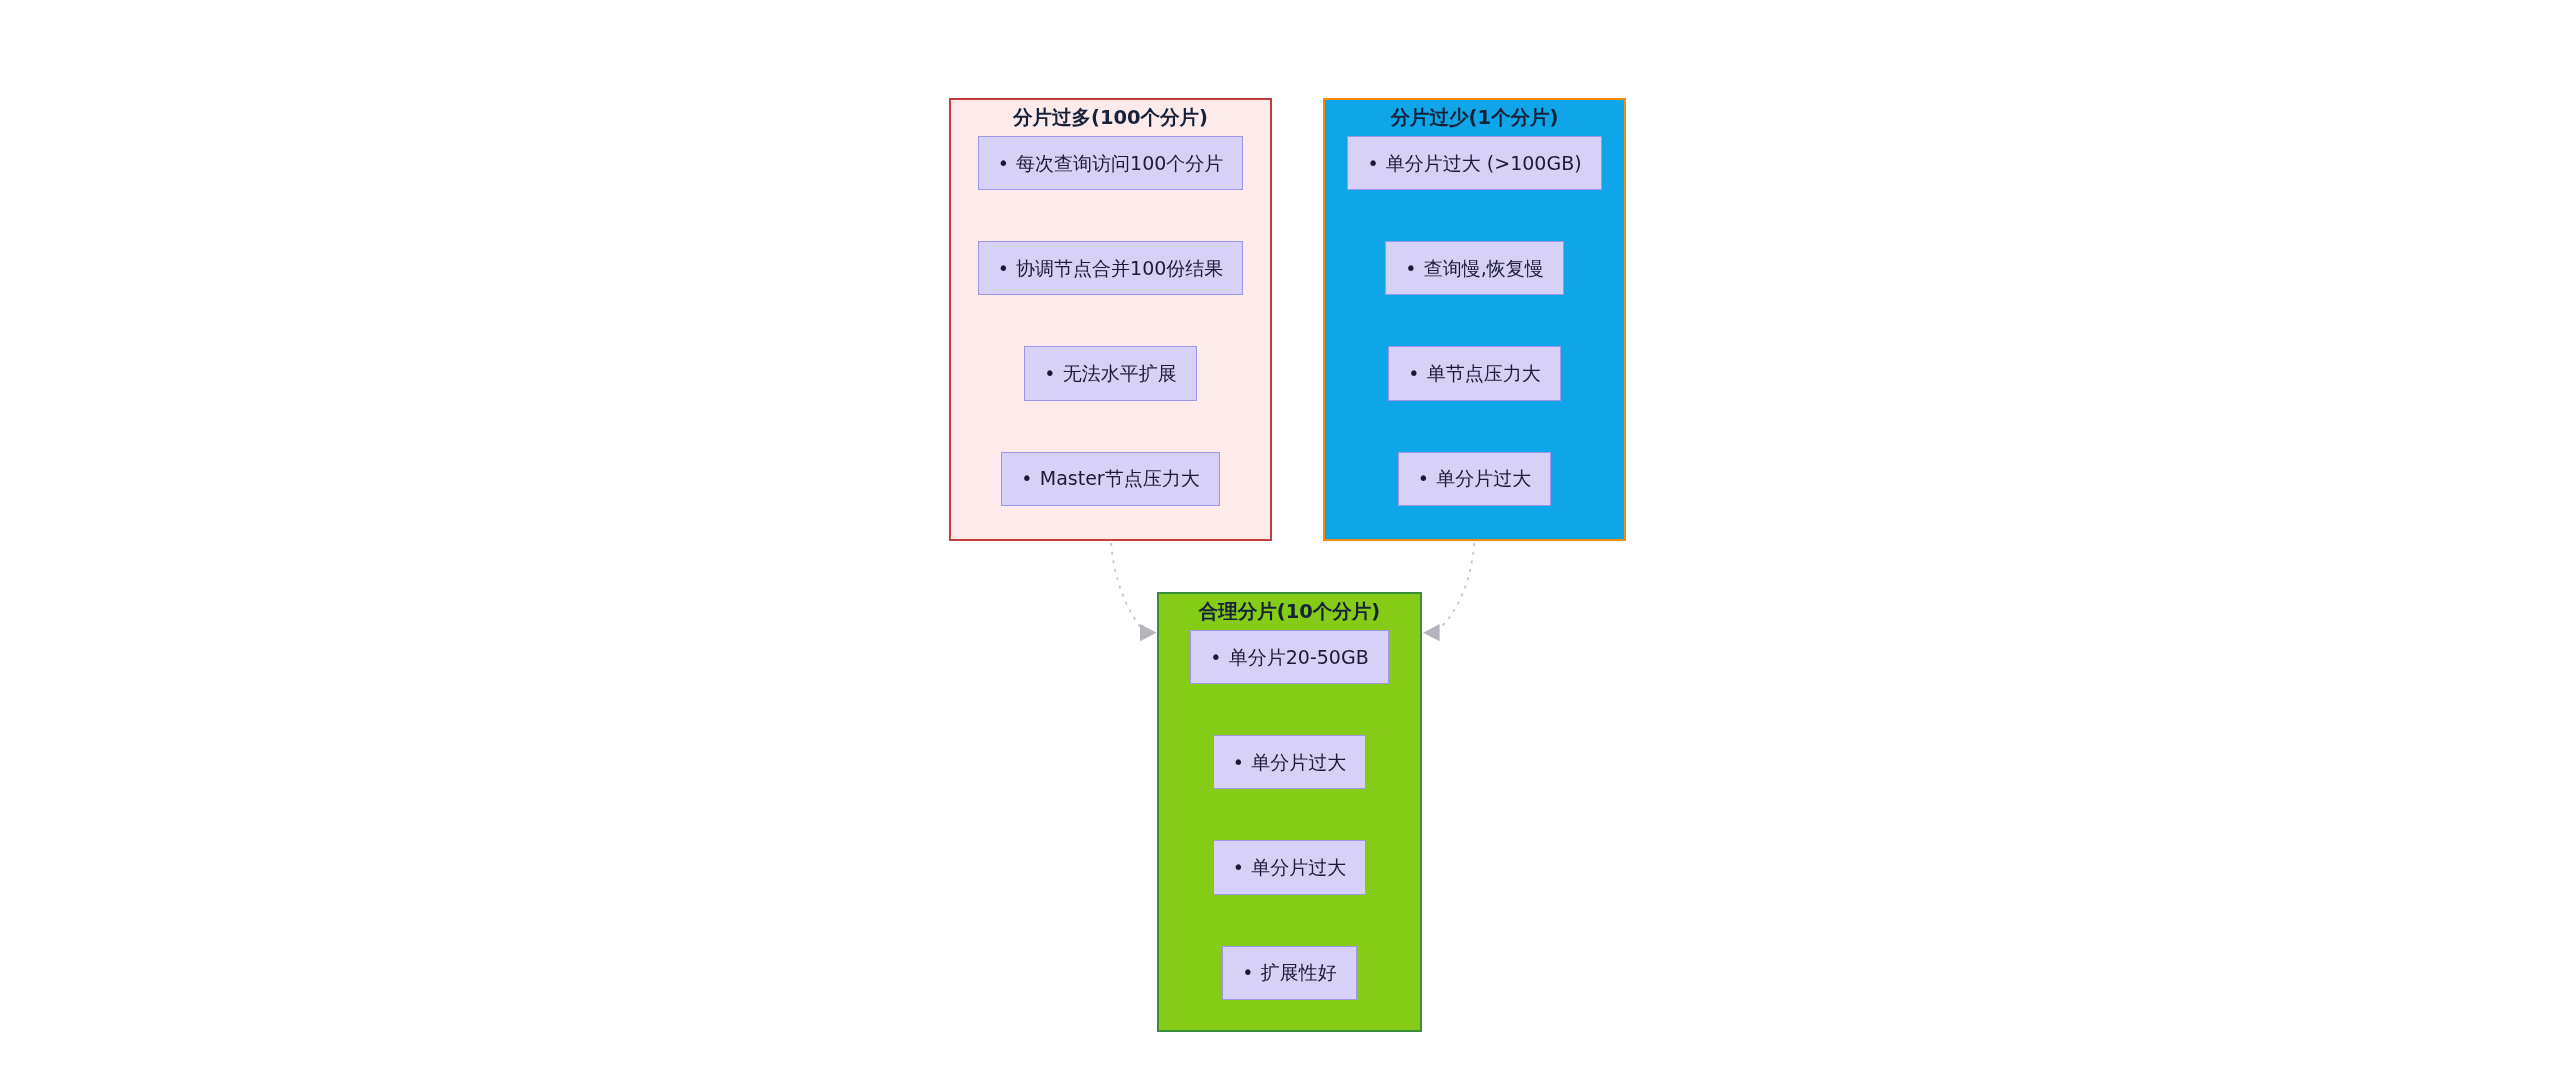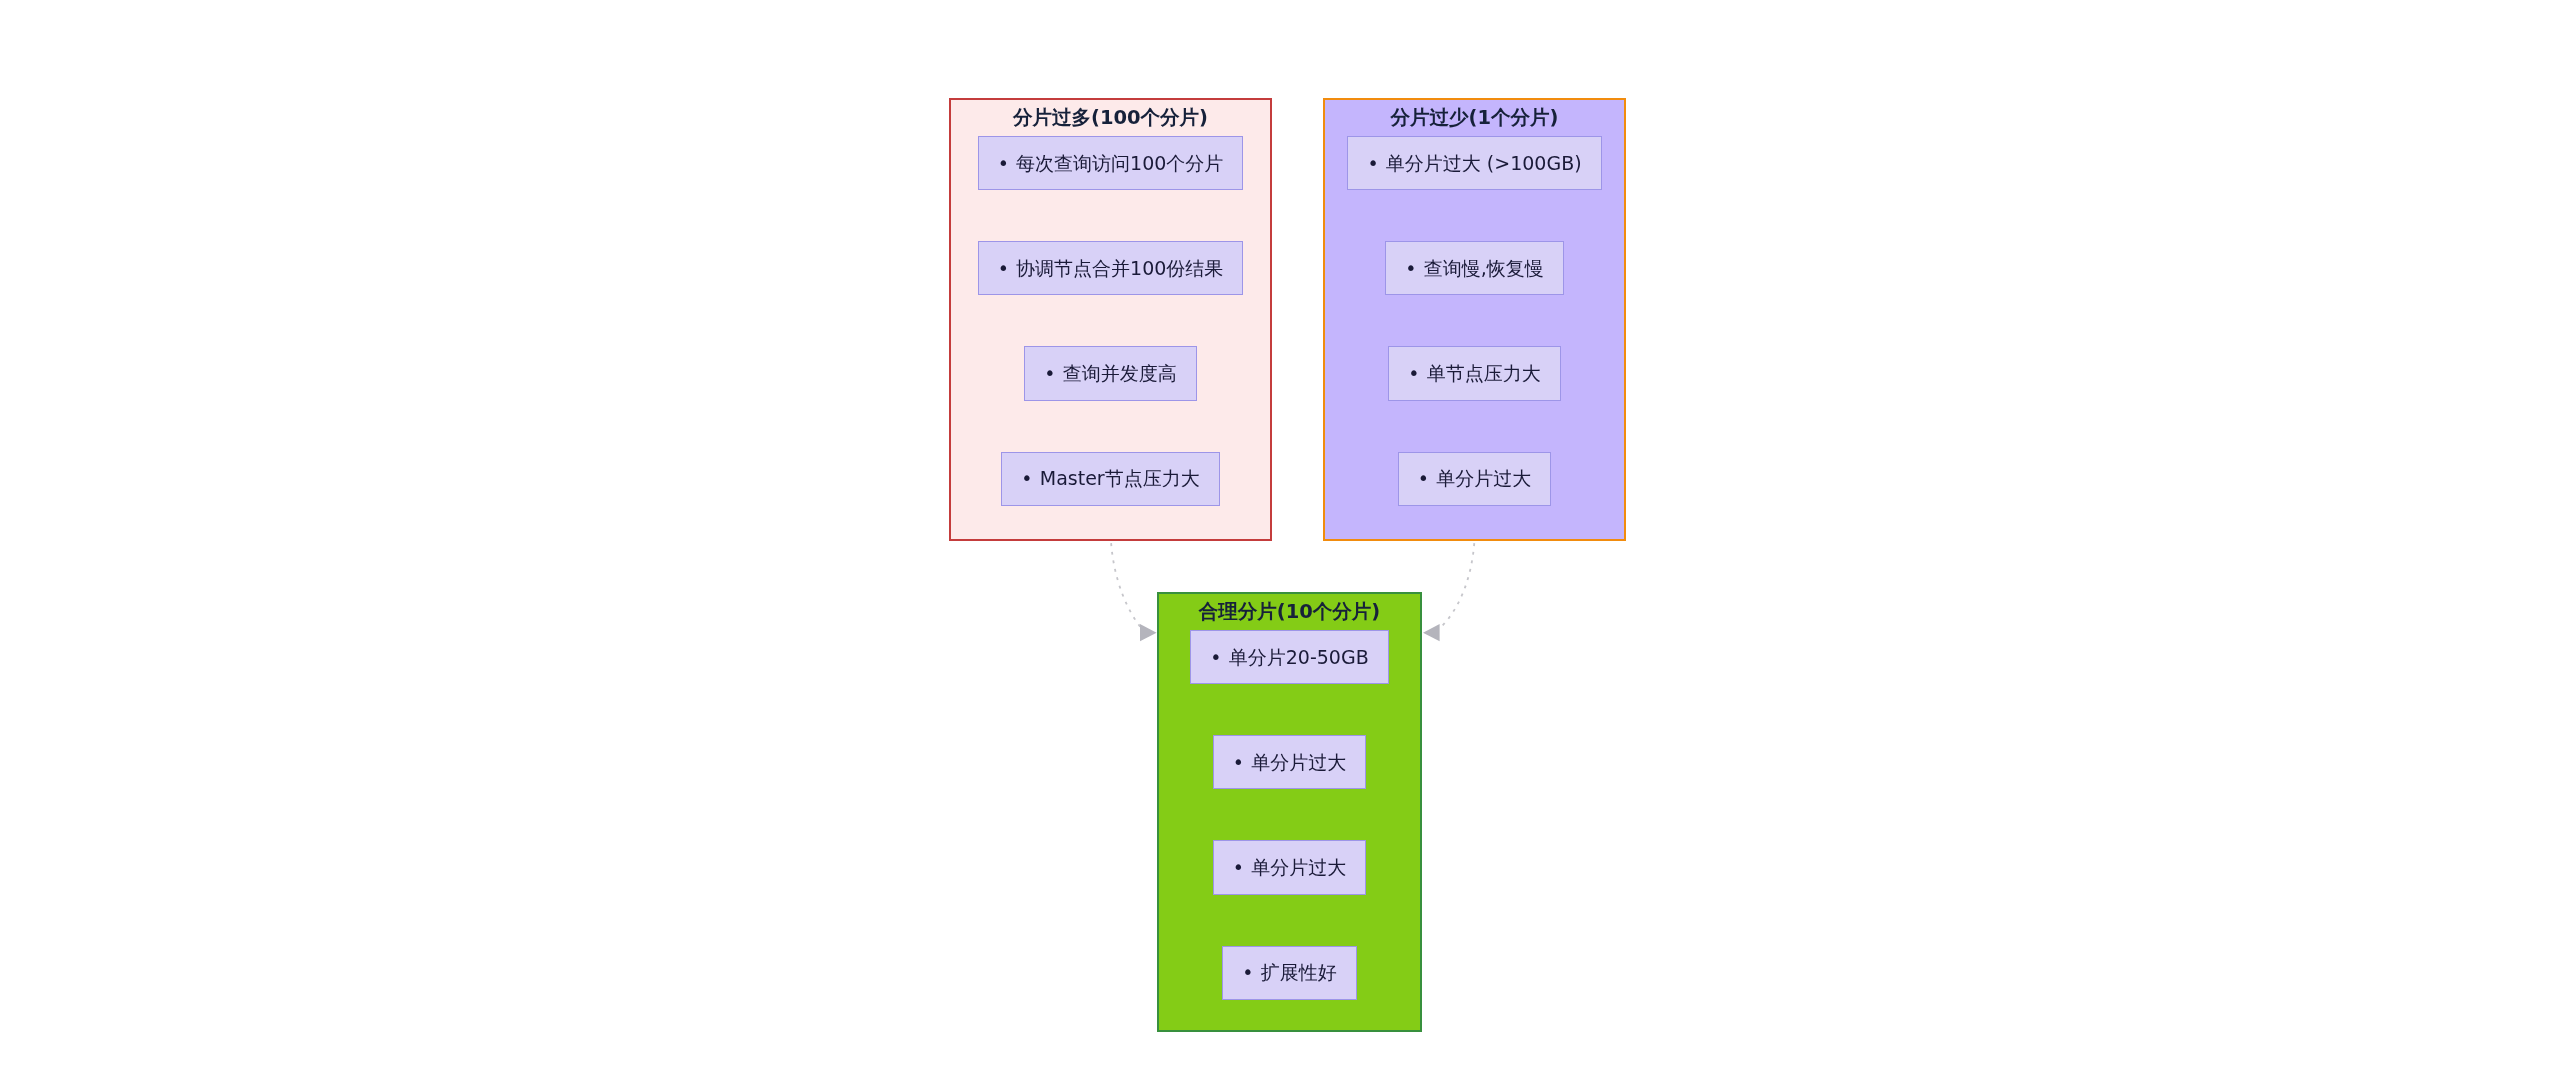--- a/index.html
+++ b/index.html
@@ -39,21 +39,21 @@
     display: flex;
     flex-direction: column;
     align-items: center;
   }
   .group-red {
     left: 949px; top: 74px; width: 323px; height: 443px;
     background: #fdeaea; border-color: #c43c3c;
   }
   .group-orange {
     left: 1323px; top: 74px; width: 303px; height: 443px;
-    background: #c4b5fd; border-color: #f18c0e;
+    background: #0ea5e9; border-color: #f18c0e;
   }
   .group-green {
     left: 1157px; top: 568px; width: 265px; height: 440px;
     background: #84cc16; border-color: #38903d;
   }
   .subgraph-title {
     margin-top: 5.8px;
     margin-bottom: 7.2px;
     height: 23px;
     line-height: 23px;
@@ -98,21 +98,21 @@
     <div class="node">
       <span class="bullet">•</span>
       <span>每次查询访问100个分片</span>
     </div>
     <div class="node">
       <span class="bullet">•</span>
       <span>协调节点合并100份结果</span>
     </div>
     <div class="node">
       <span class="bullet">•</span>
-      <span>查询并发度高</span>
+      <span>无法水平扩展</span>
     </div>
     <div class="node">
       <span class="bullet">•</span>
       <span>Master节点压力大</span>
     </div>
   </div>
 
   <div class="subgraph group-orange">
     <div class="subgraph-title">分片过少(1个分片)</div>
     <div class="node">

